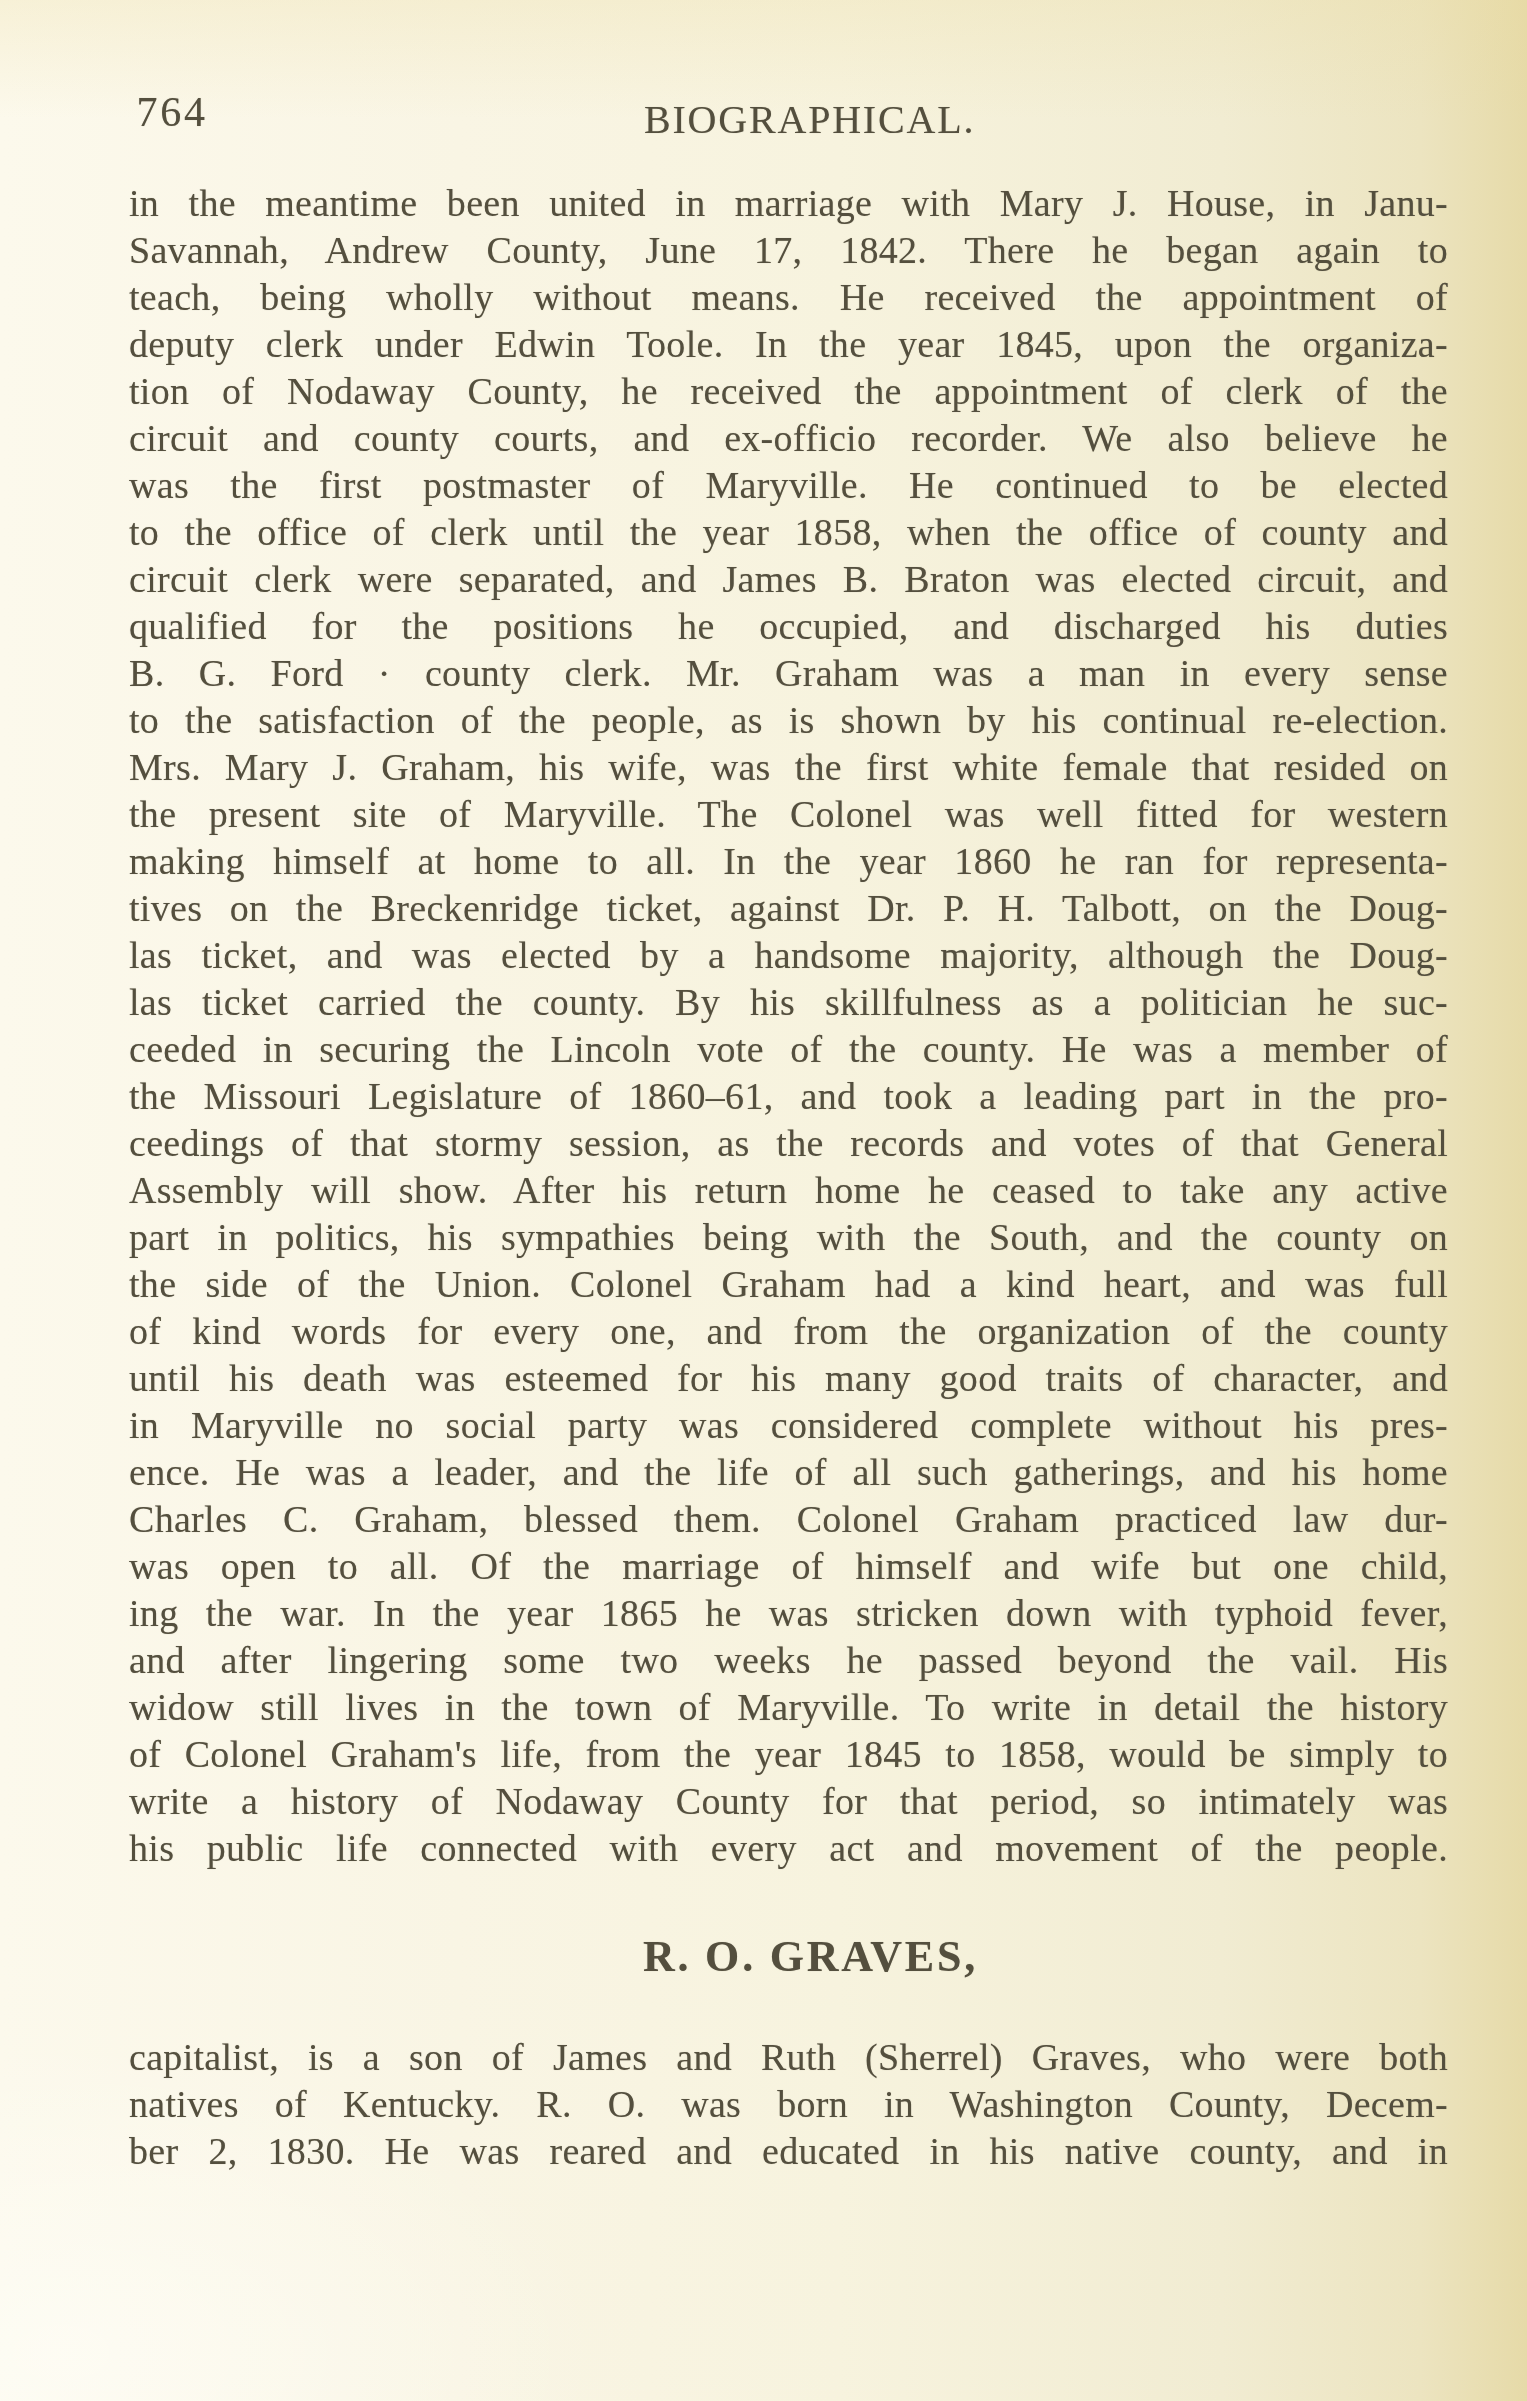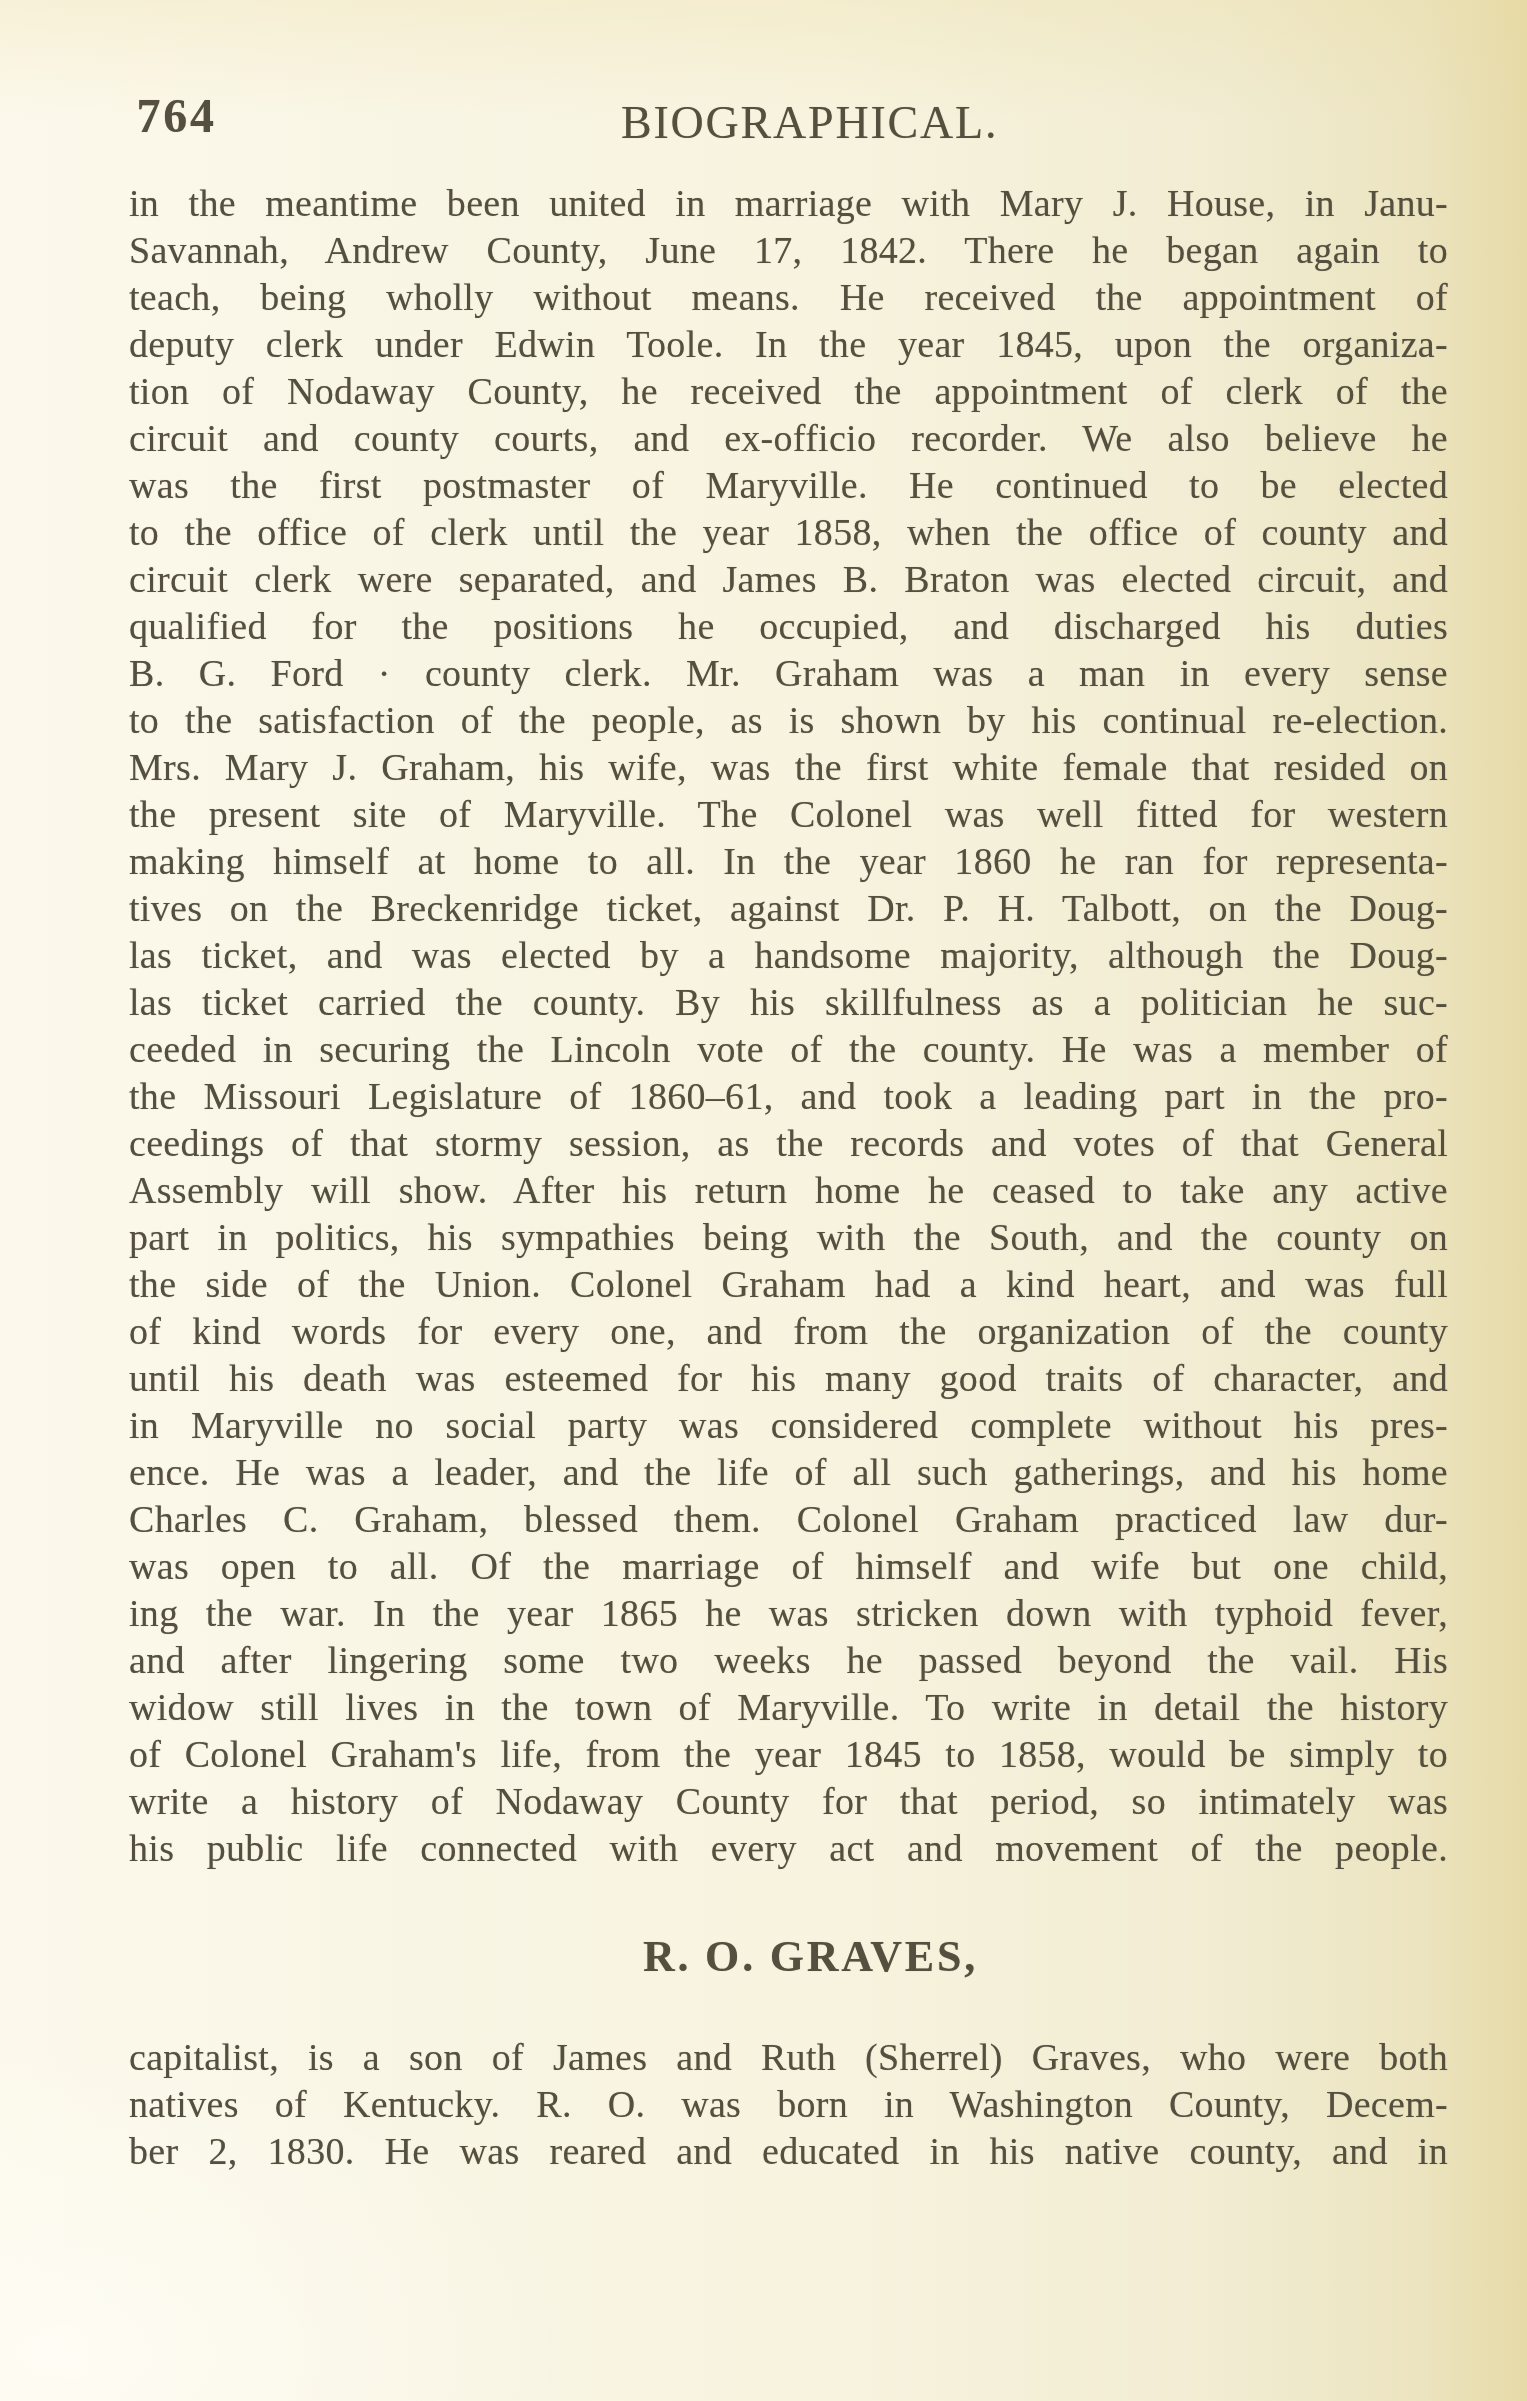--- a/index.html
+++ b/index.html
@@ -27,25 +27,25 @@
         var(--paper,#f7f3de) 55%,
         #f1ecd2 80%,
         #ece4c0 93%,
         var(--paper-edge,#e6daa8) 100%);
   }
   .page-header{
     position:absolute;top:88px;left:129px;width:1319px;height:57px;
   }
   .page-number{
     position:absolute;left:7.4px;top:0;
-    font-size:48px;letter-spacing:2.8px;font-weight:bold;
+    font-size:42px;letter-spacing:2.8px;
   }
   .running-title{
     position:absolute;left:51.6%;top:8.3px;transform:translateX(-50%);
-    font-size:46px;letter-spacing:1.8px;white-space:nowrap;
+    font-size:40px;letter-spacing:1.8px;white-space:nowrap;
   }
   .text-block{
     position:absolute;left:129px;top:180px;width:1319px;
   }
   .paragraph{margin:0;padding:0;}
   .line{
     font-size:38px;line-height:47px;letter-spacing:0.3px;
     text-align:justify;
     text-align-last:justify;
   }

